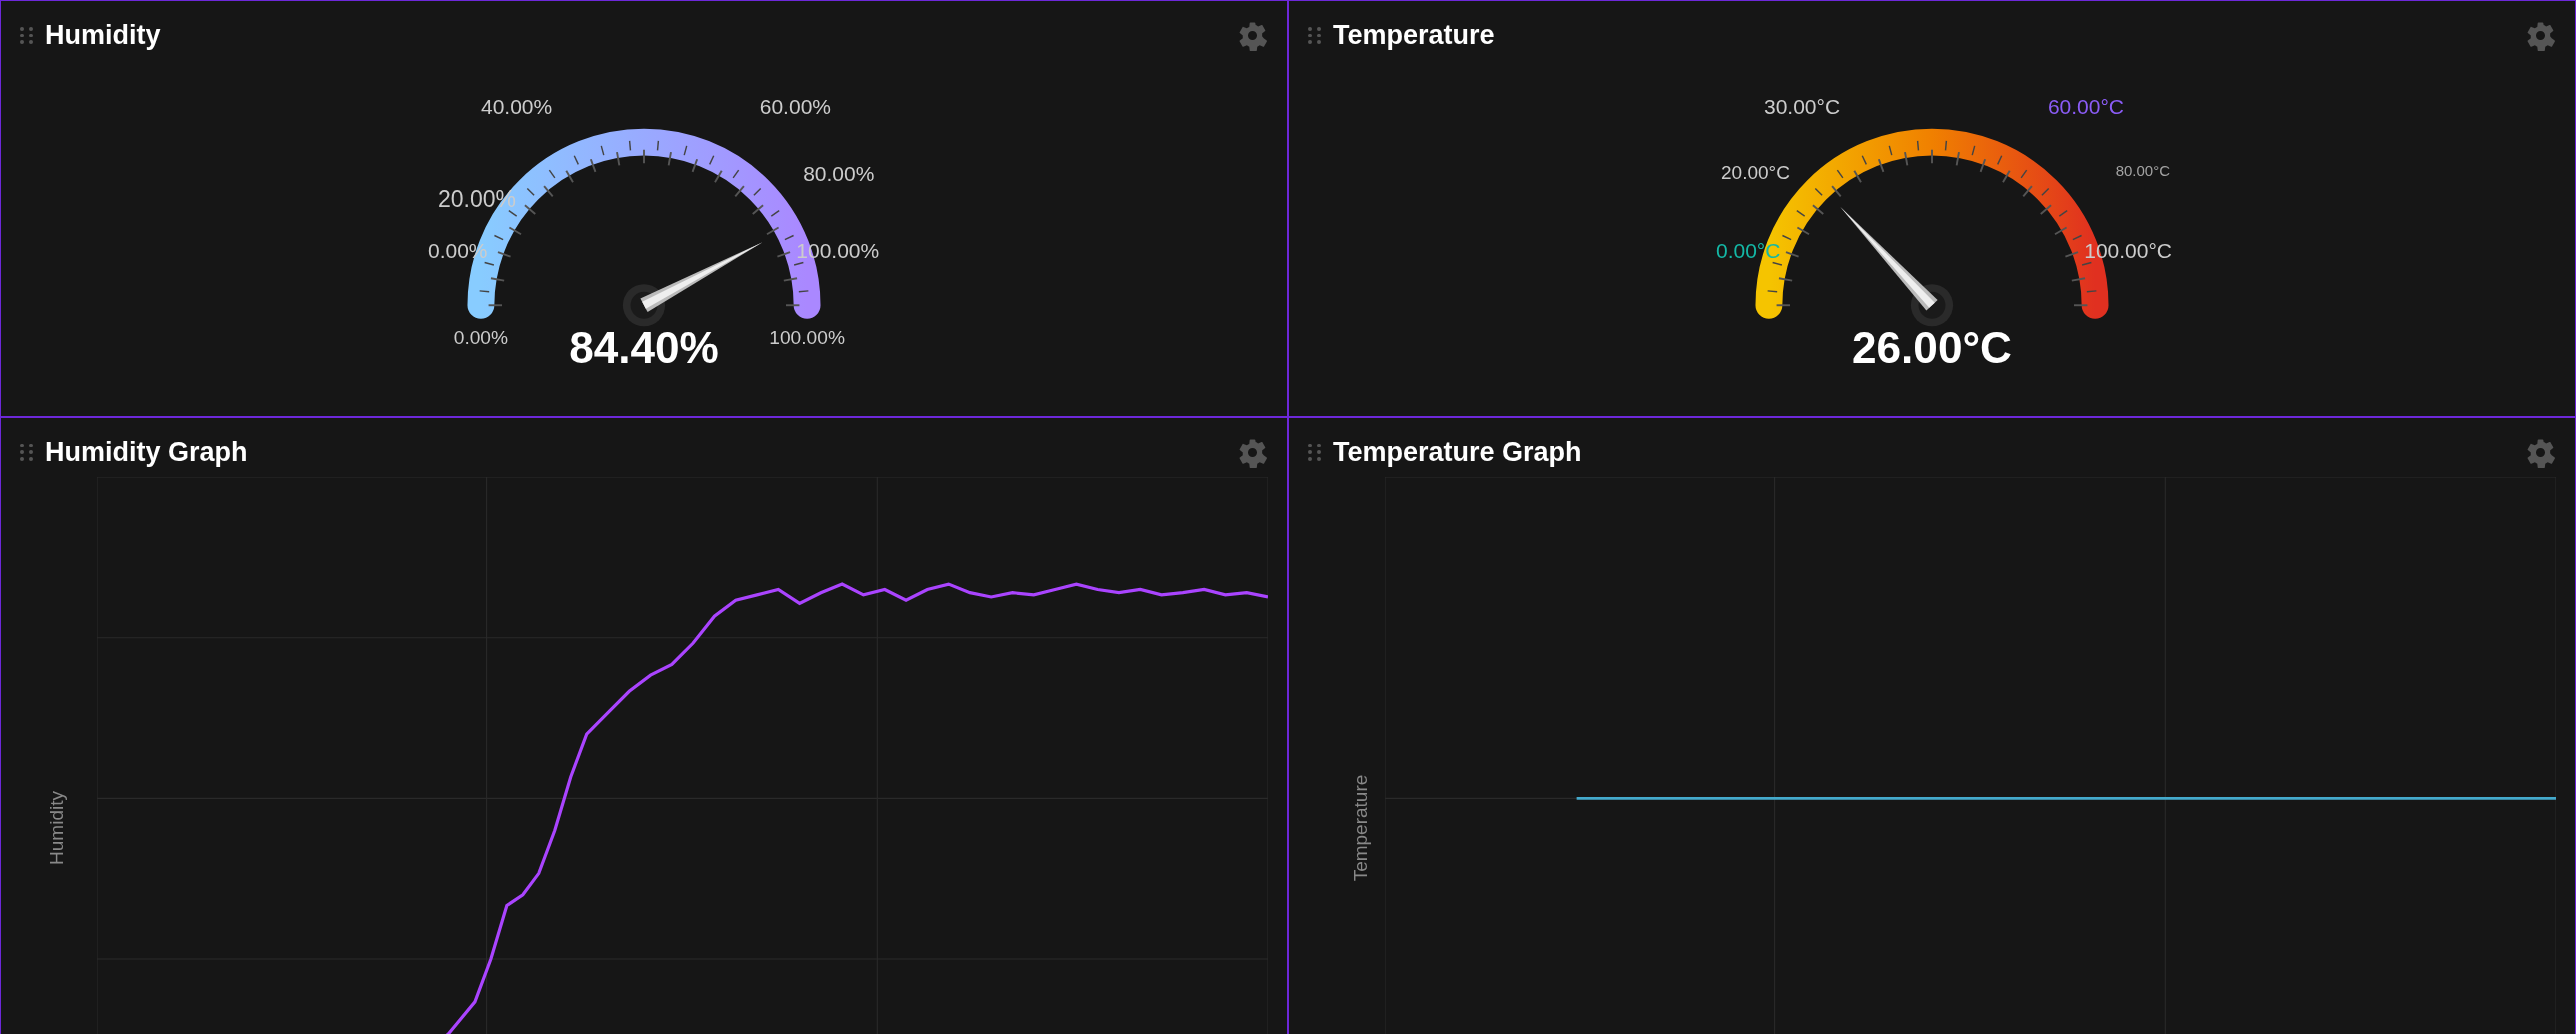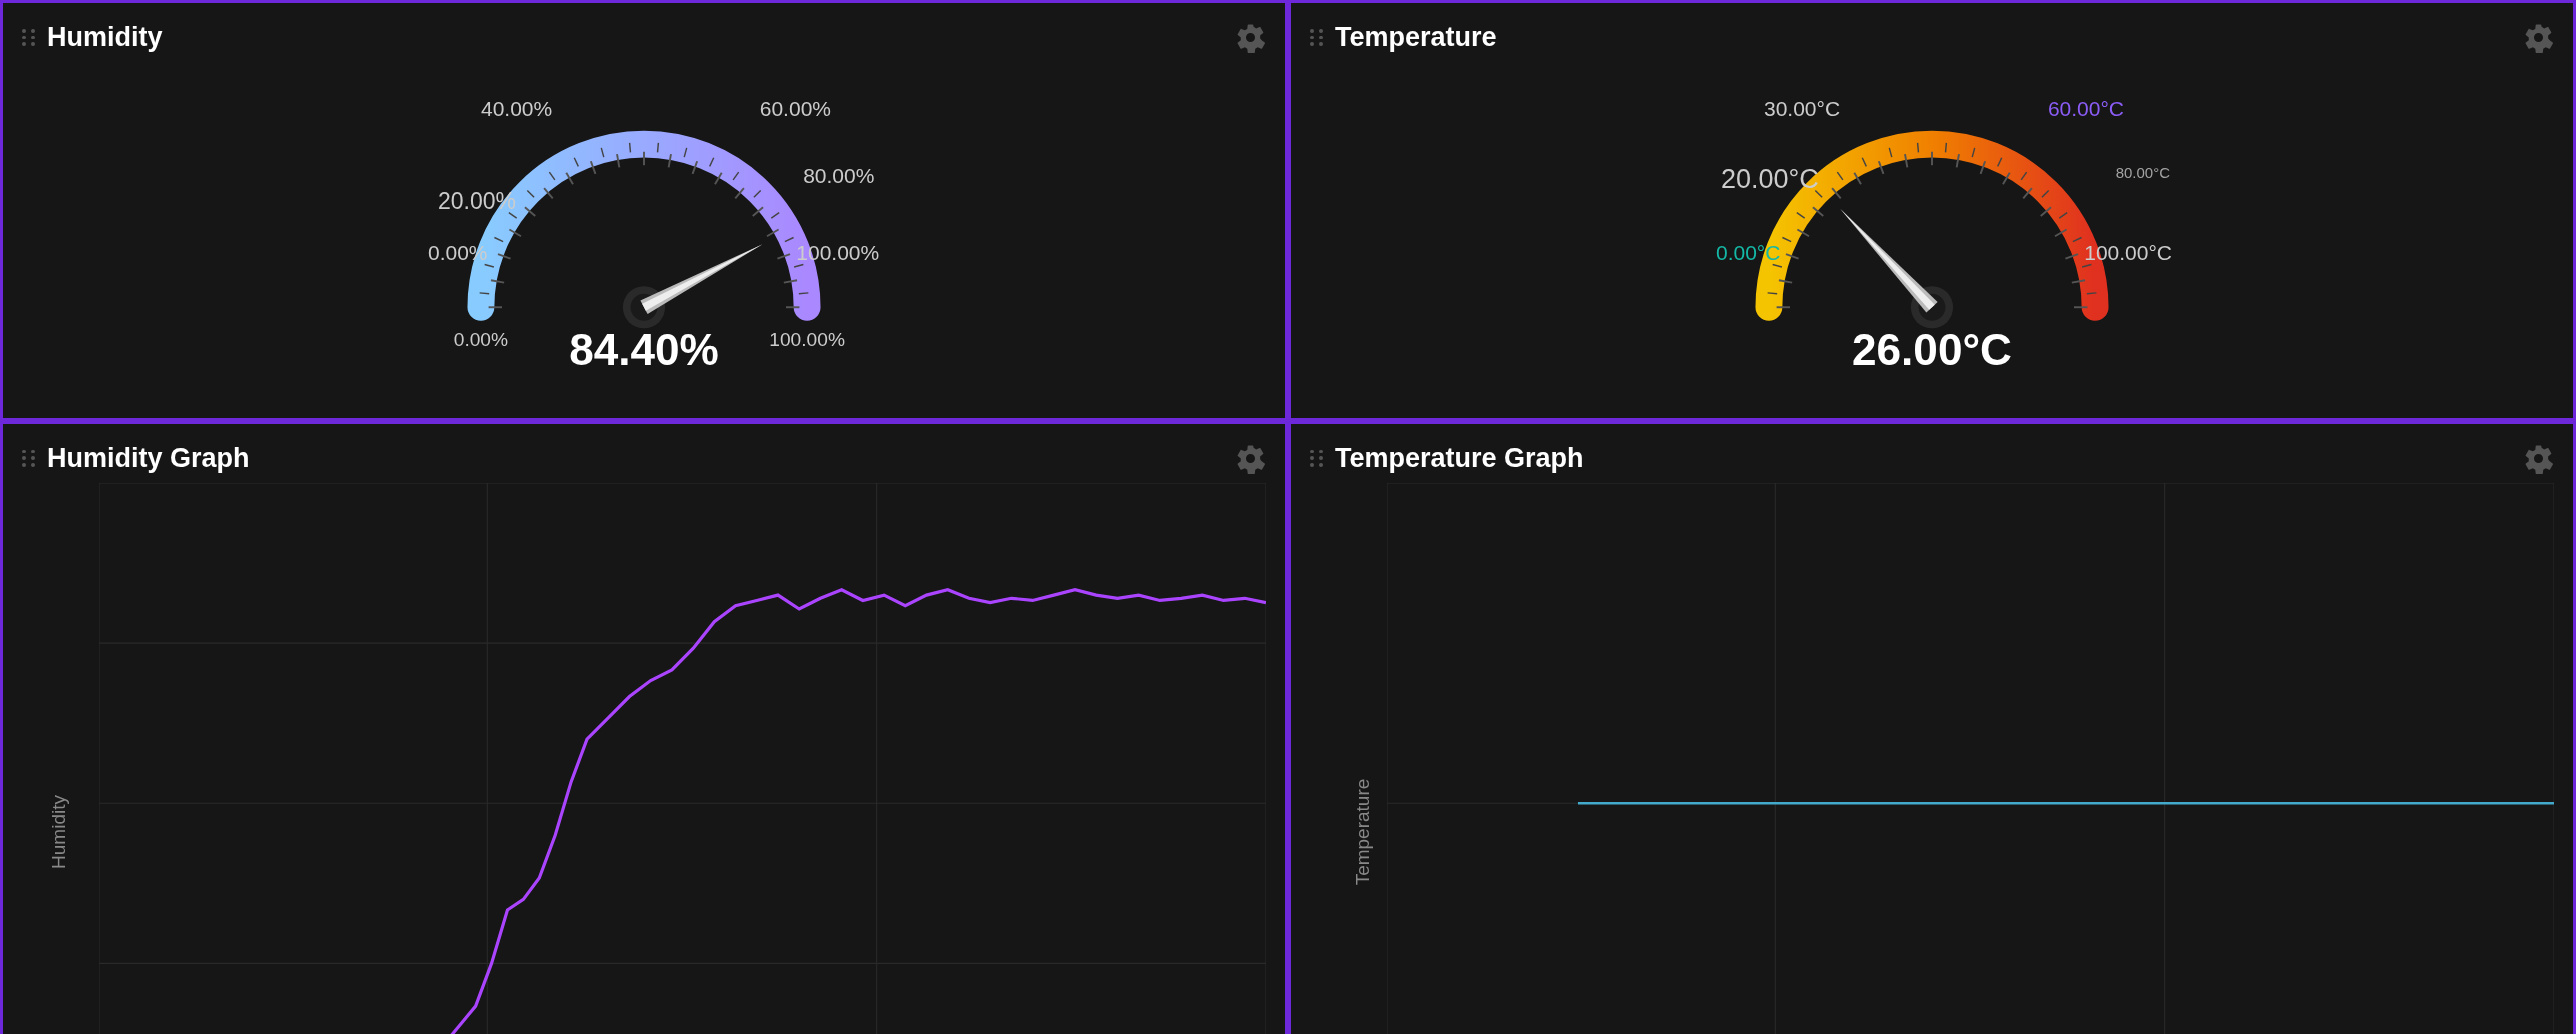--- a/index.html
+++ b/index.html
@@ -13,21 +13,21 @@
     }
     .dashboard {
       display: grid;
       grid-template-columns: 1fr 1fr;
       grid-template-rows: 1fr 1fr;
       width: 100%;
       height: 100%;
     }
     .panel {
       background: #161616;
-      border: 3px solid #6d28d9;
+      border: 1px solid #6d28d9;
       position: relative;
       display: flex;
       flex-direction: column;
       align-items: center;
       padding: 19px;
     }
     .panel-header {
       width: 100%;
       display: flex;
       align-items: center;
@@ -264,21 +264,21 @@
 
           <g transform="rotate(-43)">
             <polygon points="0,-140 -8,0 8,0" fill="#ccc" opacity="0.9"></polygon>
             <polygon points="0,-140 -4,0 4,0" fill="#eee"></polygon>
           </g>
           <text x="0" y="60" text-anchor="middle" font-size="46" font-weight="bold" fill="#fff">26.00°C</text>
         </g>
       </svg>
       <div style="position:absolute; width:100%; height:100%; top:0; left:0; pointer-events:none;">
         <span style="position:absolute; top:178px; left:24px; font-size:21px; color:#14b8a6;">0.00°C</span>
-        <span style="position:absolute; top:101px; left:29px; font-size:27px; color:#ccc;">20.00°C</span>
+        <span style="position:absolute; top:101px; left:29px; font-size:19px; color:#ccc;">20.00°C</span>
         <span style="position:absolute; top:34px; left:72px; font-size:21px; color:#ccc;">30.00°C</span>
         <span style="position:absolute; top:34px; right:48px; font-size:21px; color:#8b5cf6;">60.00°C</span>
         <span style="position:absolute; top:101px; right:2px; font-size:15px; color:#a3a3a3;">80.00°C</span>
         <span style="position:absolute; top:178px; right:0px; font-size:21px; color:#ccc;">100.00°C</span>
       </div>
     </div>
   </div>
 
   <div class="panel graph-panel">
     <div class="panel-header">

